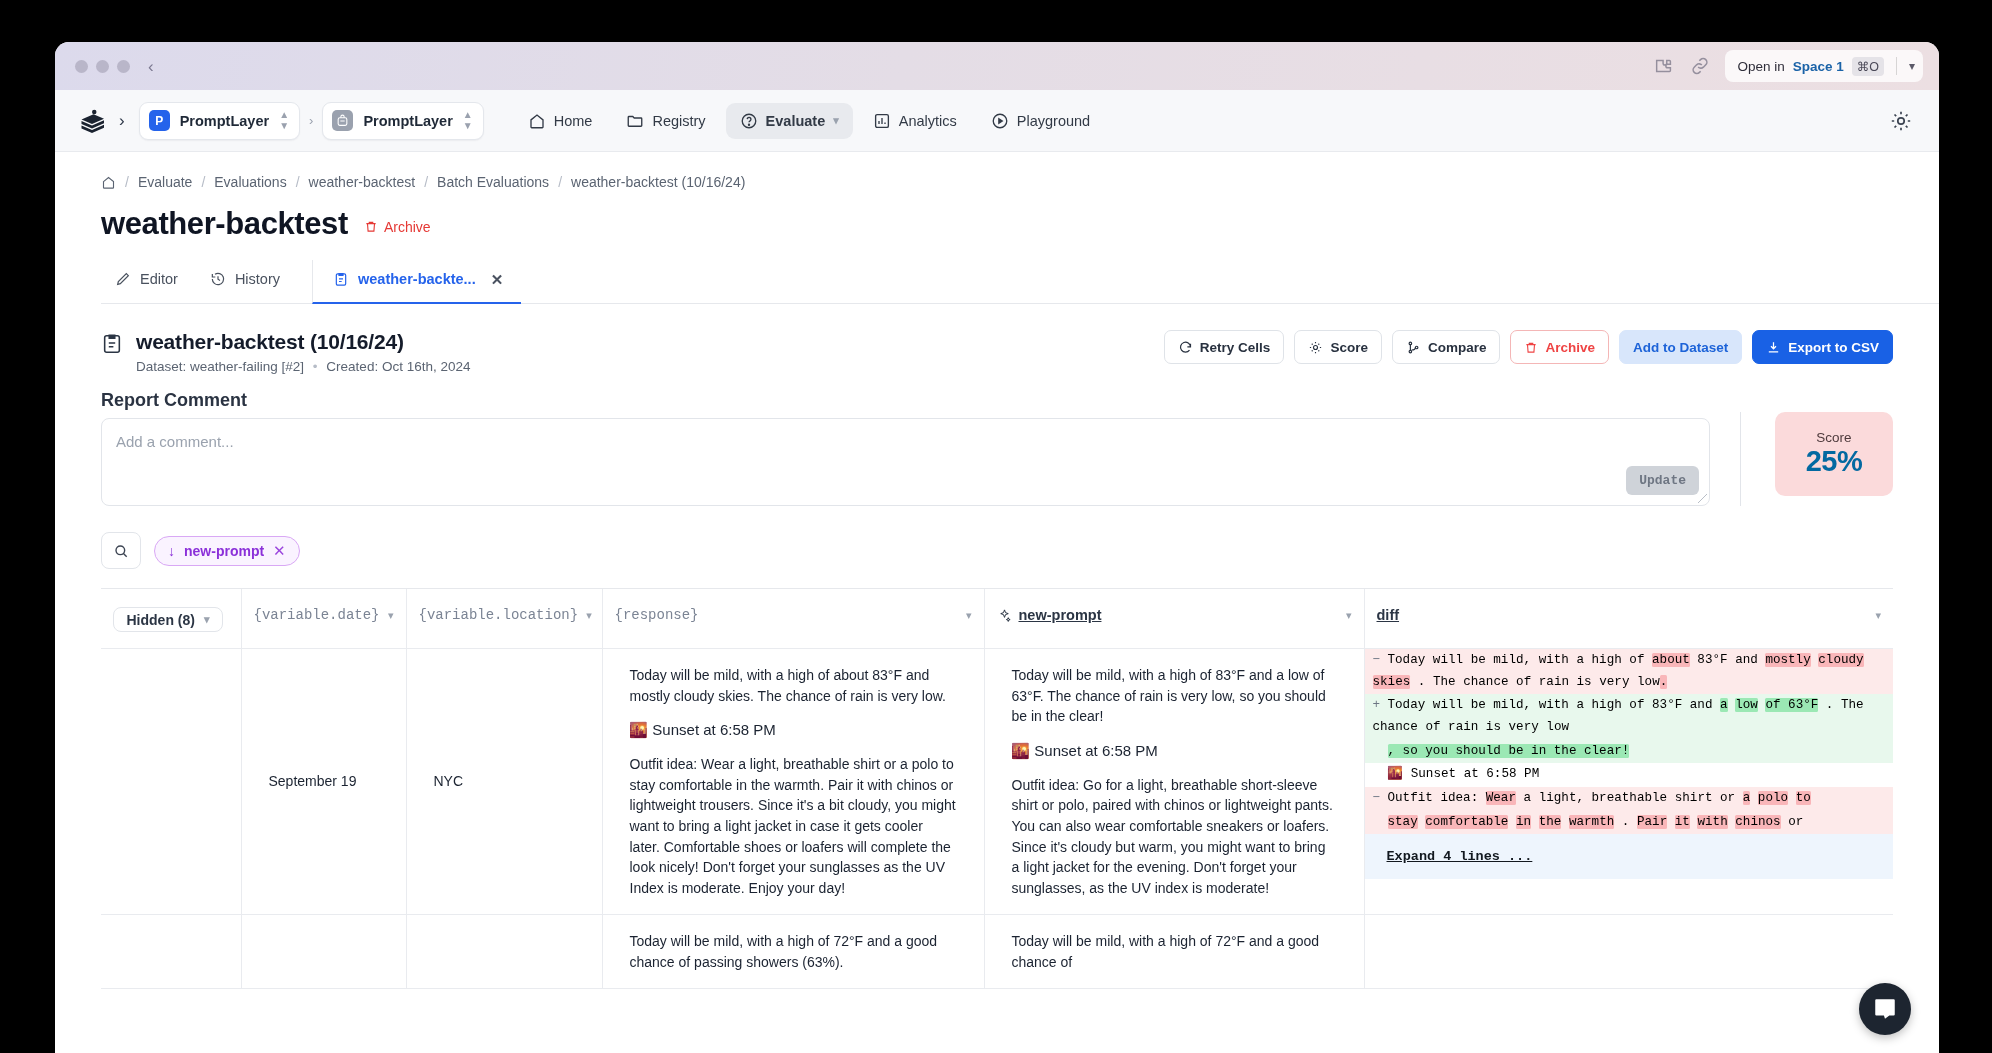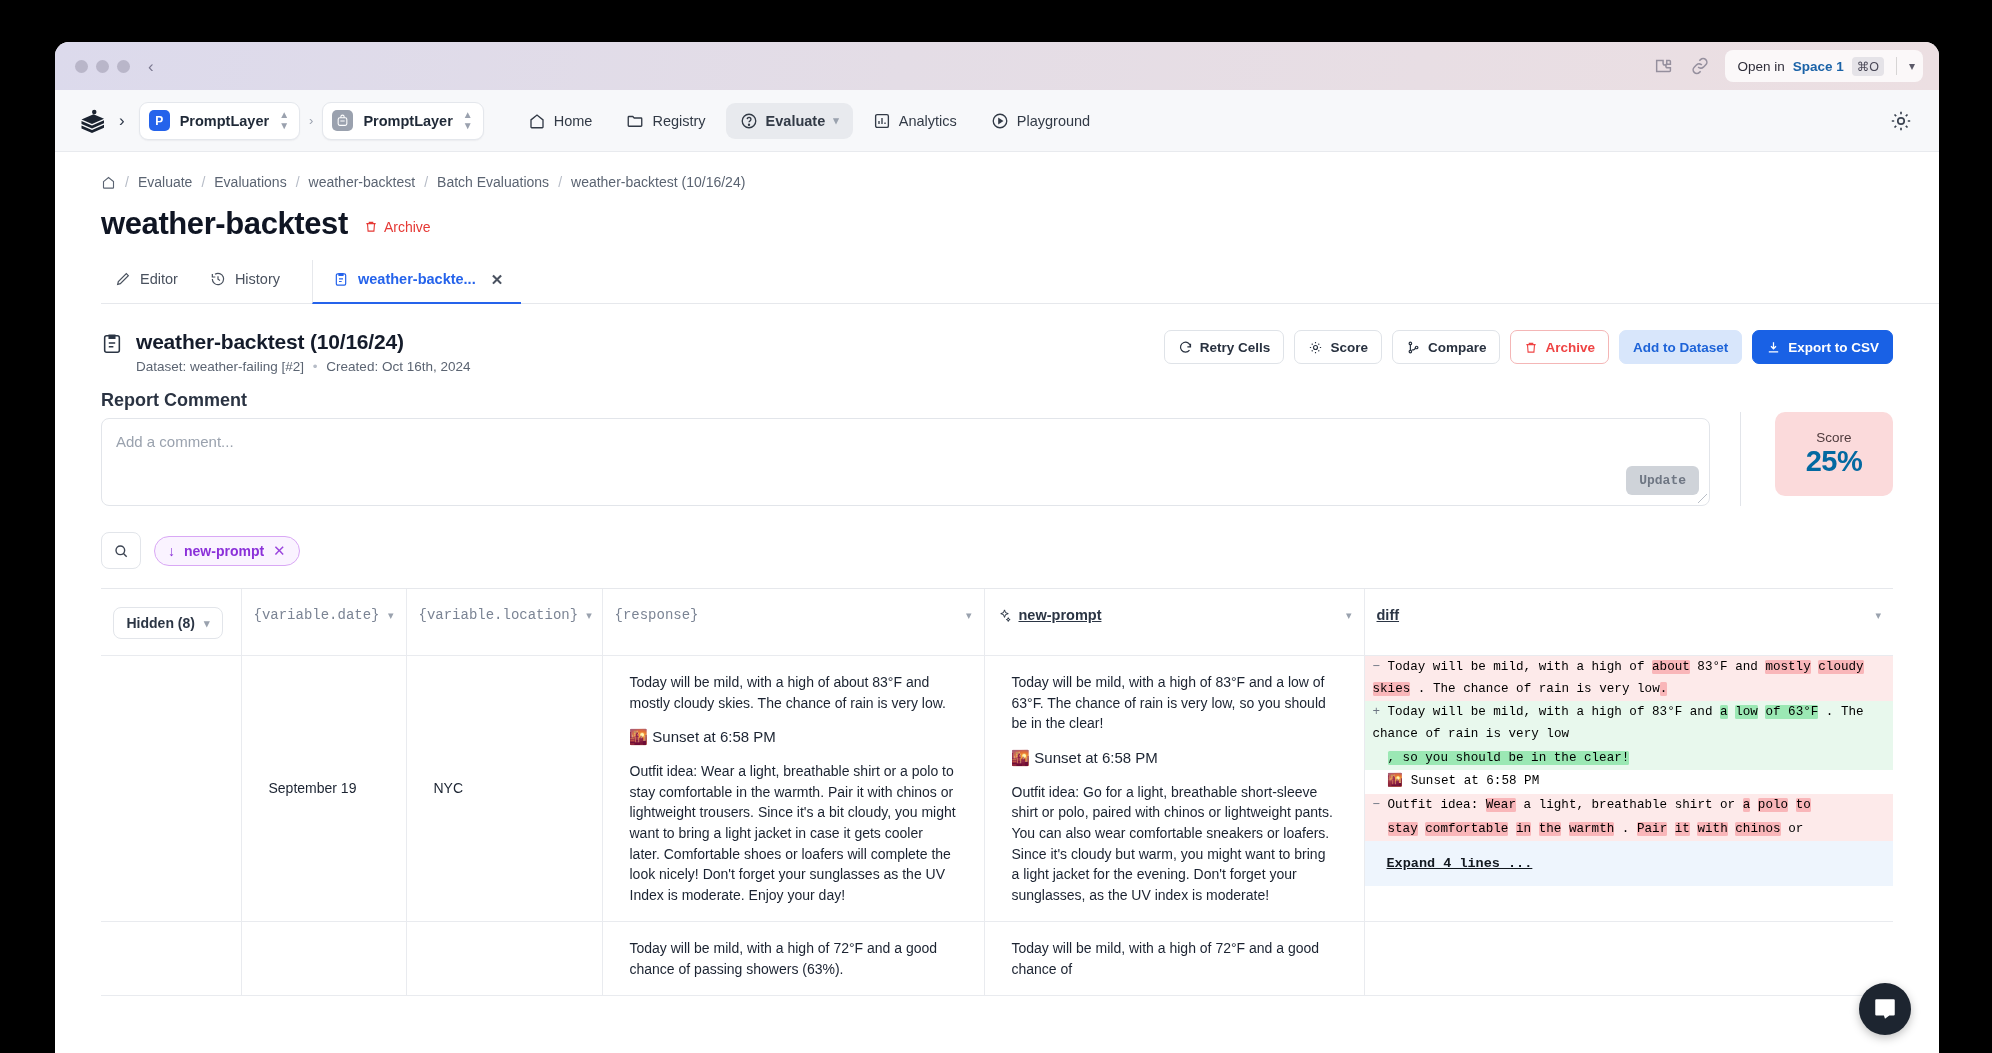--- a/index.html
+++ b/index.html
@@ -189,21 +189,21 @@
   .col-loc { width: 196px; }
   .col-resp { width: 382px; }
   .col-new { width: 380px; }
   .col-diff { width: auto; }
   table.grid th { padding: 18px 12px 16px 12px; text-align:left; font-weight: 400; }
   .th-inner { display:flex; align-items:center; justify-content: space-between; gap:8px;}
   .th-label-mono { font-family:"Liberation Mono", monospace; font-size: 14px; color:#7b8494; }
   .th-label-link { font-size: 14.5px; color:#2b3544; font-weight:600; text-decoration: underline; display:flex; align-items:center; gap:7px;}
   .hidden-btn {
     display:flex; align-items:center; justify-content:center; gap:9px;
-    border:1px solid #e2e5ea; border-radius:8px; height:32px; width:110px;
+    border:1px solid #e2e5ea; border-radius:8px; height:25px; width:110px;
     font-size:14px; font-weight:600; color:#2b3544; background:#fff; cursor:pointer;
   }
   .chev { color:#9aa2ae; font-size:11px; }
   td.cell { padding: 16px 27px; font-size: 14px; color: #1b2331; line-height: 1.47; }
   td.cell.mid { vertical-align: middle; }
   td.cell p { margin-bottom: 13px; }
   td.cell p:last-child { margin-bottom: 0; }
   .sunset { font-size: 15px; }
   td.diffcell { padding: 0; font-family:"Liberation Mono", monospace; font-size: 12.6px; line-height: 1.72; }
   .dline { display: block; padding: 1px 10px 1px 8px; white-space: normal; word-break: break-word;}

